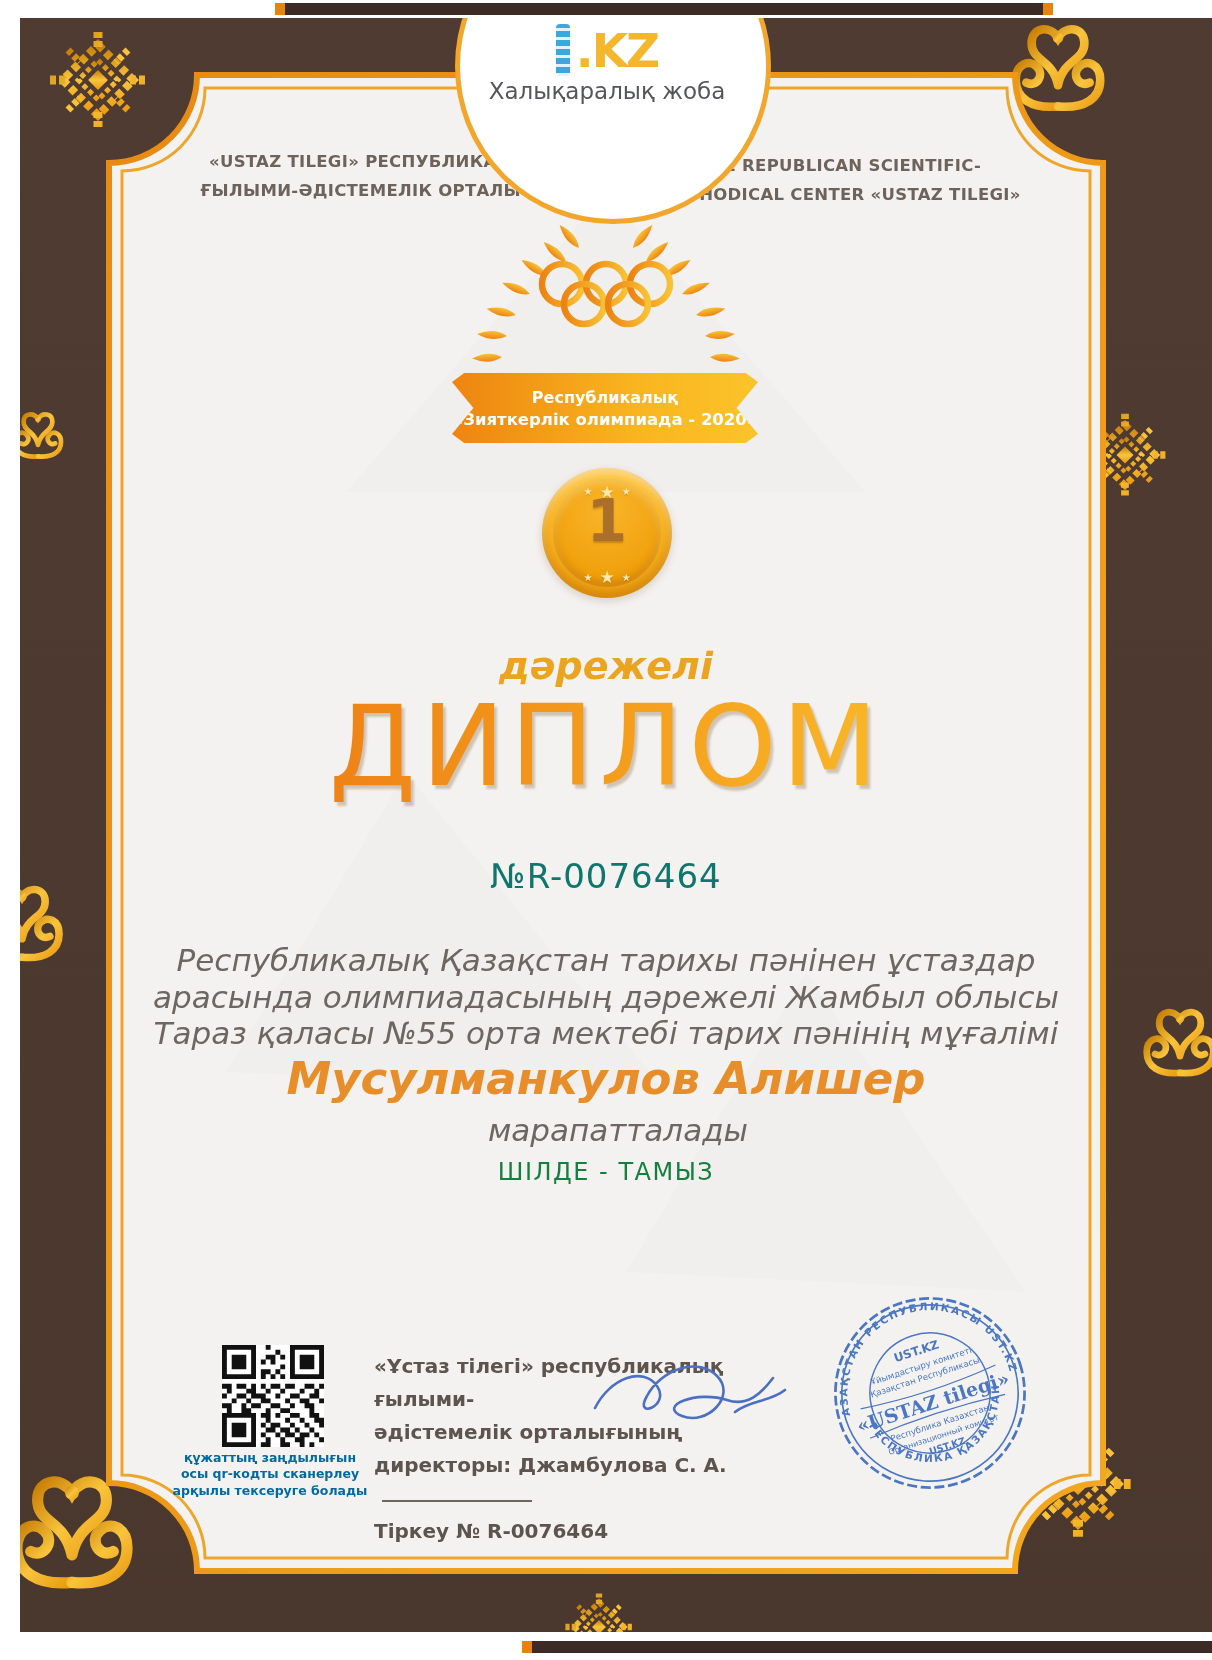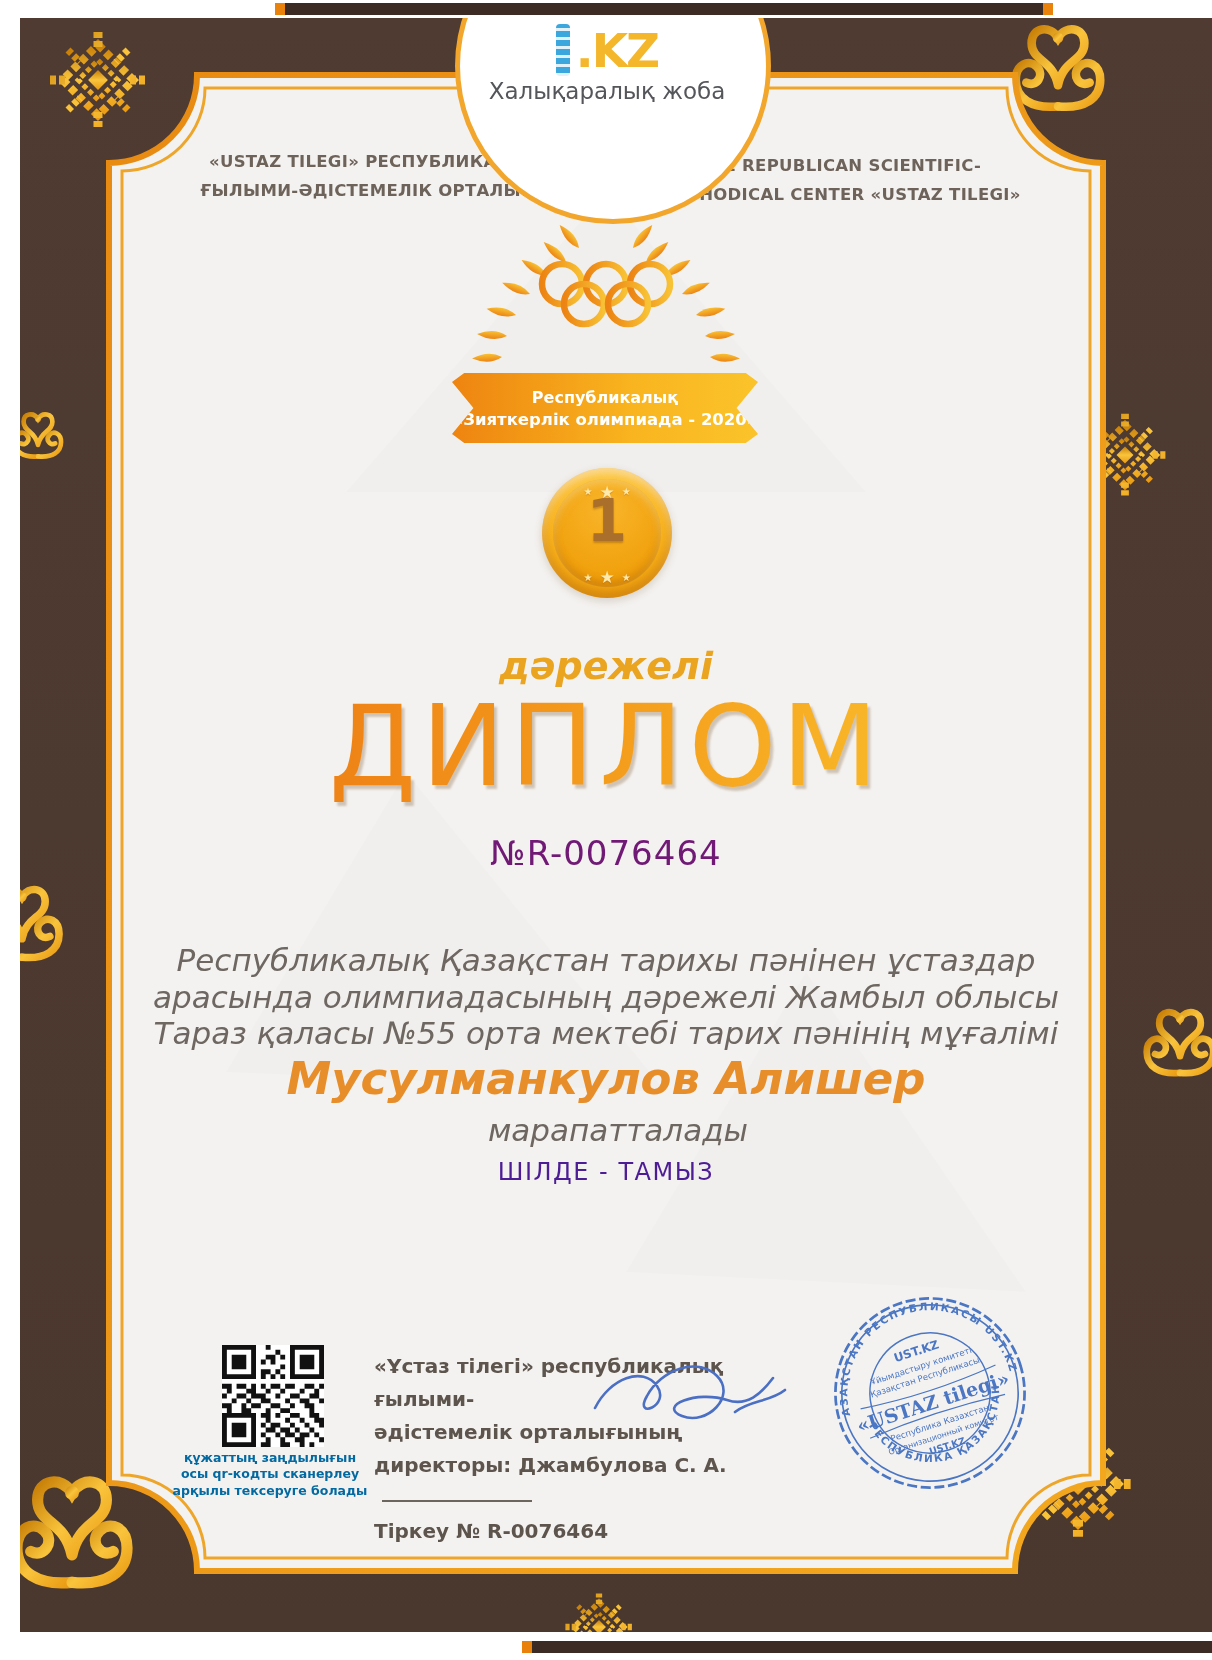--- a/index.html
+++ b/index.html
@@ -60,25 +60,25 @@
   .st-s{font-size:10px;} .st-b{font-size:17px;margin:0 7px;}
   .stars.top{top:13px;} .stars.bot{bottom:11px;}
 
   
   .ctext{position:absolute;left:106px;width:1000px;text-align:center;z-index:4;}
   .degree{top:628px;font-size:38px;font-weight:700;font-style:italic;color:#eaa41f;margin-top:16px;}
   .diplom{top:690px;font-size:112px;font-weight:400;letter-spacing:5px;line-height:1;
           background:linear-gradient(92deg,#ec7513 8%,#f49c1c 50%,#fcc730 95%);
           -webkit-background-clip:text;background-clip:text;color:transparent;
           filter:drop-shadow(3px 4px 1px rgba(96,55,9,.25));}
-  .docnum{top:833px;font-size:34px;color:#701a75;letter-spacing:1px;}
+  .docnum{top:856px;font-size:34px;color:#0f766e;letter-spacing:1px;}
   .para{top:942px;font-size:31px;font-style:italic;color:#6e6761;line-height:1.18;}
   .rname{top:1052px;font-size:45px;font-weight:700;font-style:italic;color:#e78e2a;}
   .awarded{top:1112px;font-size:31px;font-style:italic;color:#6e6761;padding-left:12px;}
-  .period{top:1158px;font-size:24px;color:#4c1d95;letter-spacing:1.5px;}
+  .period{top:1158px;font-size:24px;color:#15803d;letter-spacing:1.5px;}
 
   
   .qr{position:absolute;left:222px;top:1345px;width:102px;height:102px;z-index:4;}
   .qr-cap{position:absolute;left:164px;top:1450px;width:212px;z-index:4;text-align:center;
           font-size:12.5px;font-weight:700;color:#0369a1;line-height:1.3;}
   .orgblk{position:absolute;left:374px;top:1350px;width:430px;z-index:4;
           font-size:20px;font-weight:700;color:#5d554d;line-height:1.65;}
   .sig-line{display:inline-block;width:150px;border-bottom:2px solid #6d665e;transform:translateY(-3px);margin-left:8px;}
   .sig{position:absolute;left:585px;top:1350px;width:215px;height:95px;z-index:5;}
   .stamp{position:absolute;left:830px;top:1293px;width:200px;height:200px;z-index:5;

